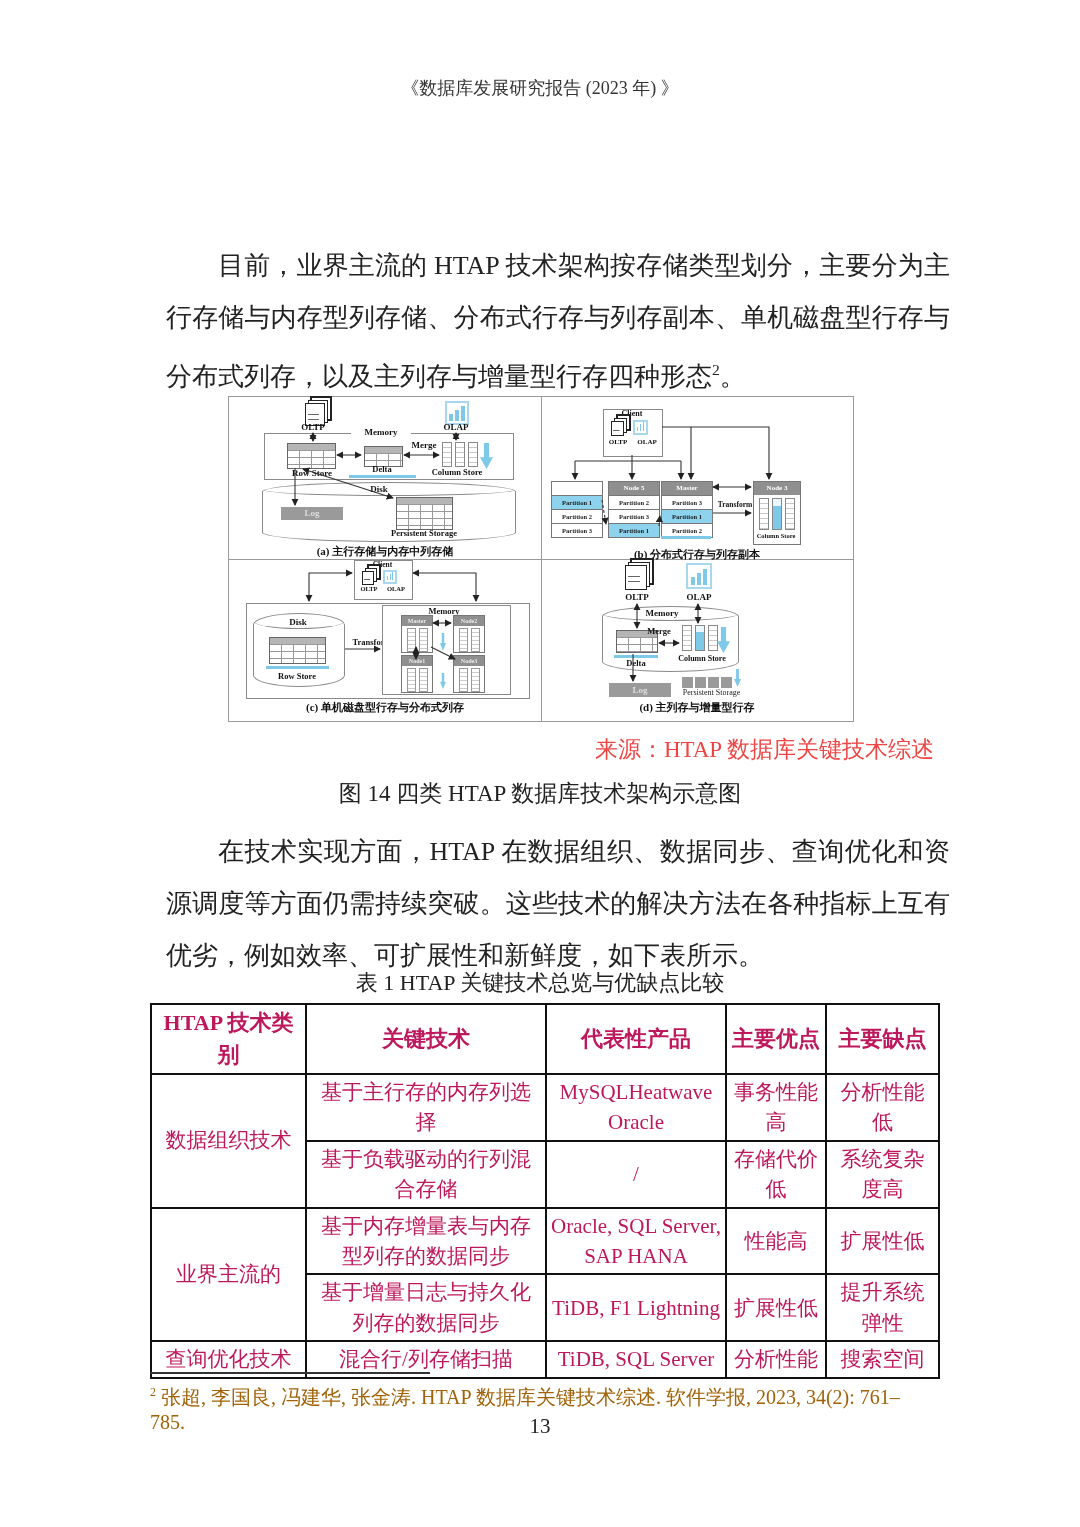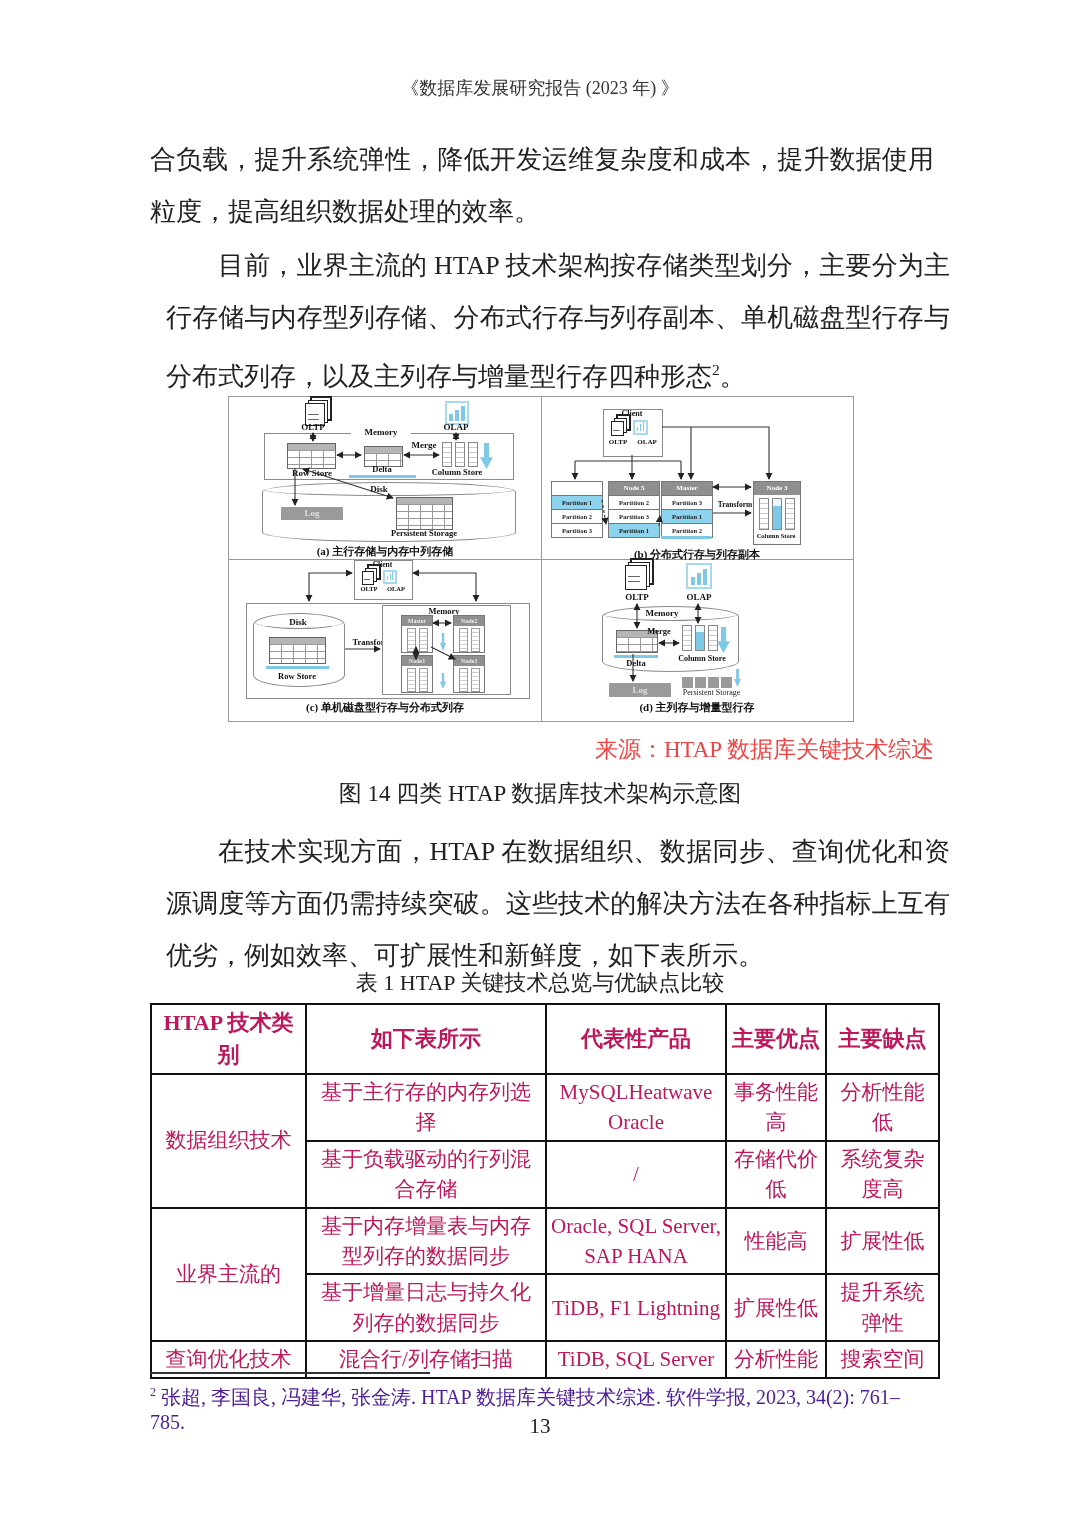--- a/index.html
+++ b/index.html
@@ -59,31 +59,30 @@
   
   .src{position:absolute;left:150px;width:784px;text-align:right;font-size:23px;color:#ef4444;}
   .figcap{position:absolute;left:0;width:1080px;text-align:center;font-size:23px;color:#222;}
   .tabcap{position:absolute;left:0;width:1080px;text-align:center;font-size:22px;color:#222;}
   table.cmp{position:absolute;left:150px;top:1003px;width:788px;border-collapse:collapse;
        table-layout:fixed;font-size:21px;color:#be185d;}
   table.cmp th,table.cmp td{border:2px solid #111;text-align:center;vertical-align:middle;
        padding:2px 4px;line-height:1.45;}
   table.cmp th{font-size:22px;font-weight:bold;}
   .fnline{position:absolute;left:150px;top:1372px;width:280px;height:2px;background:#333;}
-  .fntext{position:absolute;left:150px;top:1384px;width:784px;font-size:20px;color:#4c1d95;}
+  .fntext{position:absolute;left:150px;top:1384px;width:784px;font-size:20px;color:#a16207;}
   .pageno{position:absolute;left:0;top:1414px;width:1080px;text-align:center;font-size:21px;color:#222;}
 </style>
 </head>
 <body>
 
 <div class="page">
 
   <div class="hdr">《数据库发展研究报告 (2023 年) 》</div>
 
-  <div class="para" style="top:134px;">合负载，提升系统弹性，降低开发运维复杂度和成本，提升数据使用粒度，提高组织数据处理的效率。</div>
 
   <div class="para indent" style="top:240px;"><span>目前，业界主流的 HTAP 技术架构按存储类型划分，主要分为主行存储与内存型列存储、分布式行存与列存副本、单机磁盘型行存与分布式列存，以及主列存与增量型行存四种形态</span><sup>2</sup><span>。</span></div>
 
   <div class="fig">
     <div class="vdiv"></div>
     <div class="hdiv"></div>
 
     <div class="docicon" style="left:76px;top:6px;width:18px;height:21px;"></div>
     <div class="flab" style="left:59px;top:26px;width:50px;font-size:9px;">OLTP</div>
     <div class="olapicon" style="left:216px;top:4px;width:24px;height:24px;">
@@ -298,21 +297,21 @@
     <colgroup>
         <col style="width:155px">
         <col style="width:240px">
         <col style="width:180px">
         <col style="width:100px">
         <col style="width:113px">
       </colgroup>
     <tbody>
         <tr style="height:64px">
       <th>HTAP 技术类别</th>
-      <th>如下表所示</th>
+      <th>关键技术</th>
       <th>代表性产品</th>
       <th>主要优点</th>
       <th>主要缺点</th>
     </tr>
     <tr style="height:62px">
       <td rowspan="2">数据组织技术</td>
       <td>基于主行存的内存列选择</td>
       <td>MySQLHeatwave Oracle</td>
       <td>事务性能高</td>
       <td>分析性能低</td>

